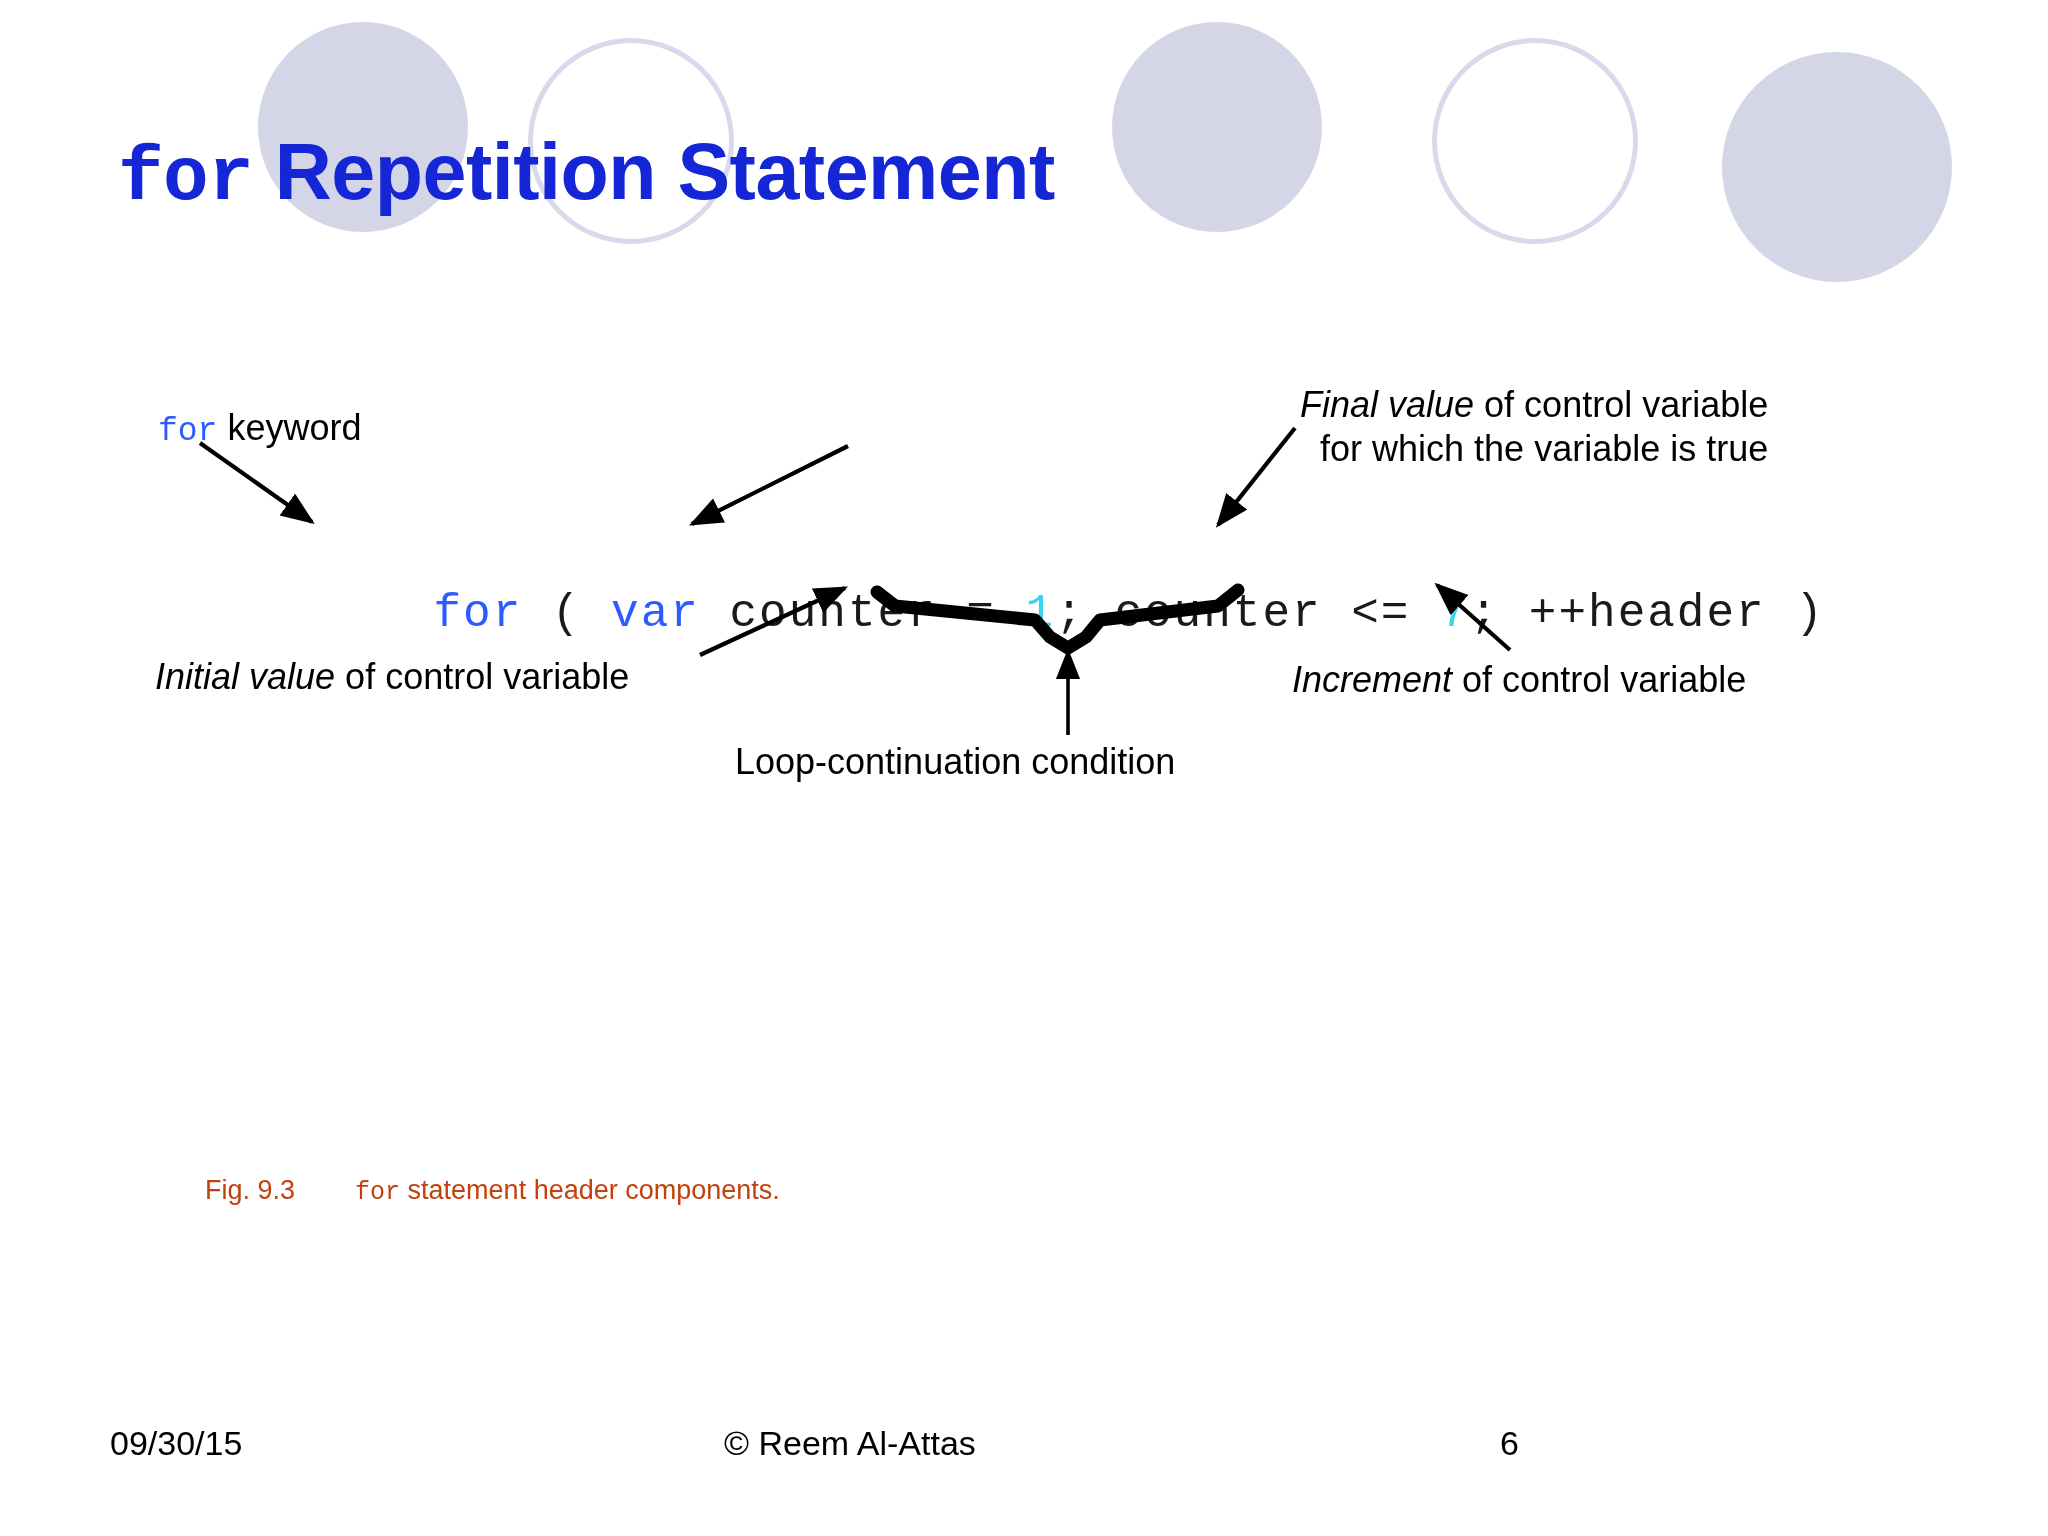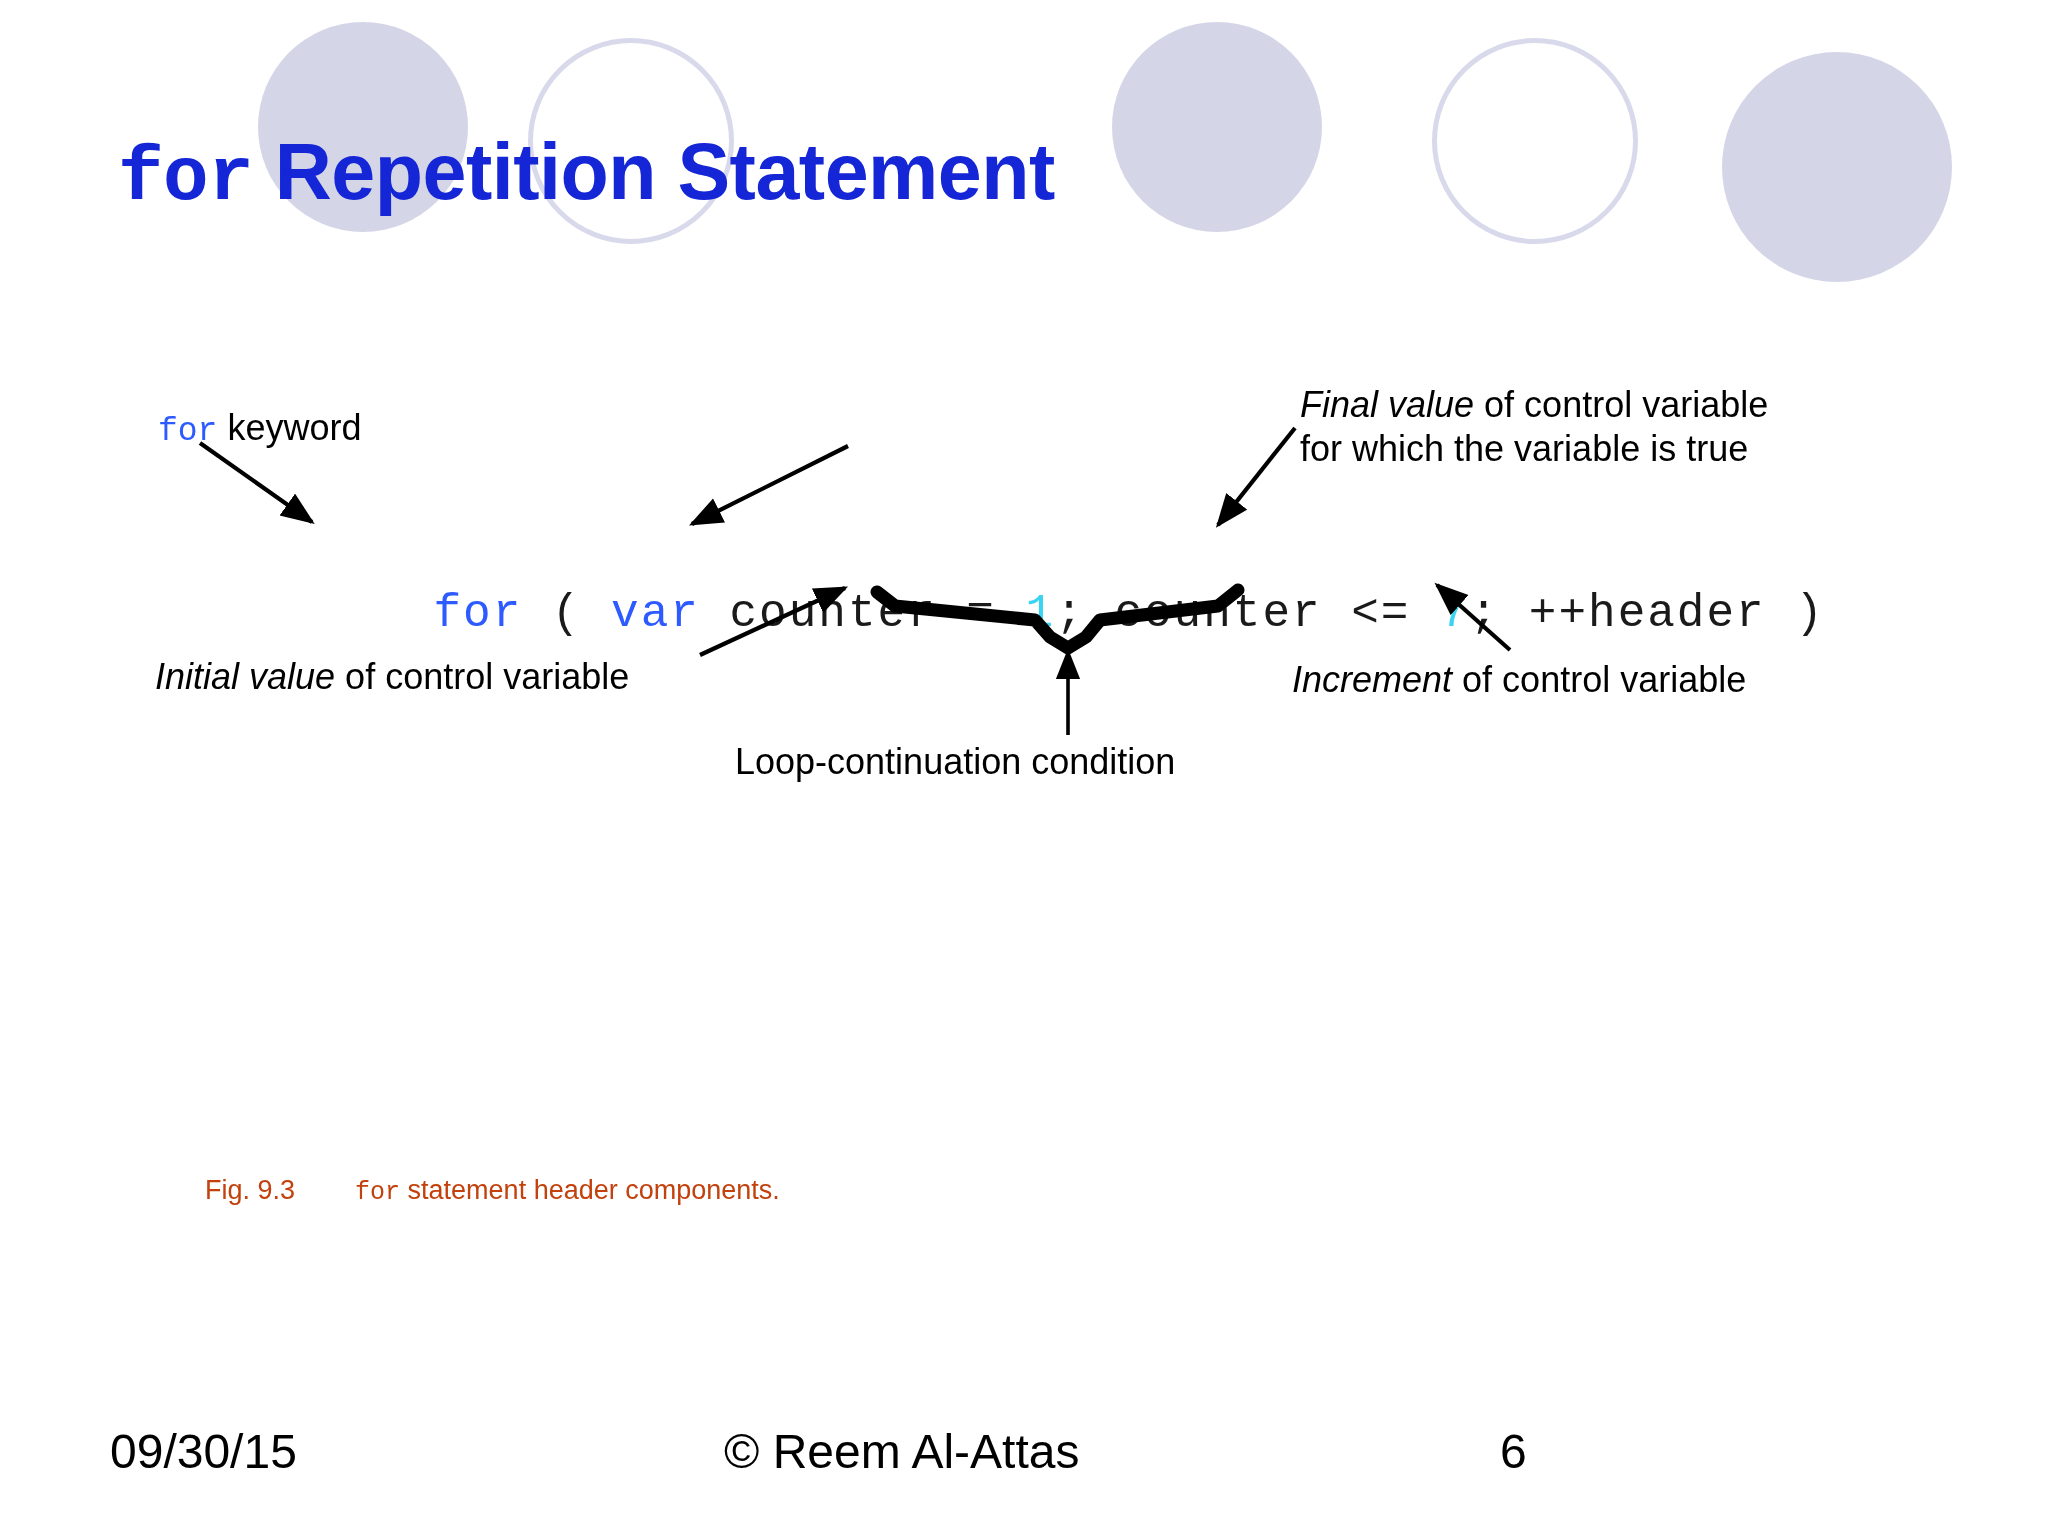--- a/index.html
+++ b/index.html
@@ -72,21 +72,21 @@
   }
   .label .it { font-style: italic; }
   .label .kw {
     font-family: "Liberation Mono", "DejaVu Sans Mono", monospace;
     color: #2d5bff;
     font-size: 33px;
   }
 
   #label-for-keyword   { left: 158px;  top: 406px; }
   #label-control-var   { left: 620px;  top: 386px; }
-  #label-final-value   { left: 1300px; top: 383px; text-align: left; }
+  #label-final-value   { left: 1300px; top: 383px; text-align: right; }
   #label-final-value .l2 { display:block; }
   #label-initial-value { left: 155px;  top: 655px; }
   #label-increment     { left: 1292px; top: 658px; }
   #label-loop-cond     { left: 735px;  top: 740px; }
 
   
   .code-line {
     position: absolute;
     left: 315px;
     top: 536px;
@@ -110,21 +110,21 @@
   }
   .caption .mono {
     font-family: "Liberation Mono", "DejaVu Sans Mono", monospace;
     font-size: 25px;
   }
 
   
   .footer-item {
     position: absolute;
     top: 1424px;
-    font-size: 48px;
+    font-size: 34px;
     color: #000;
     white-space: nowrap;
   }
   #footer-date { left: 110px; }
   #footer-copy { left: 724px; }
   #footer-page { left: 1500px; }
 
   
   .vector-layer {
     position: absolute;

